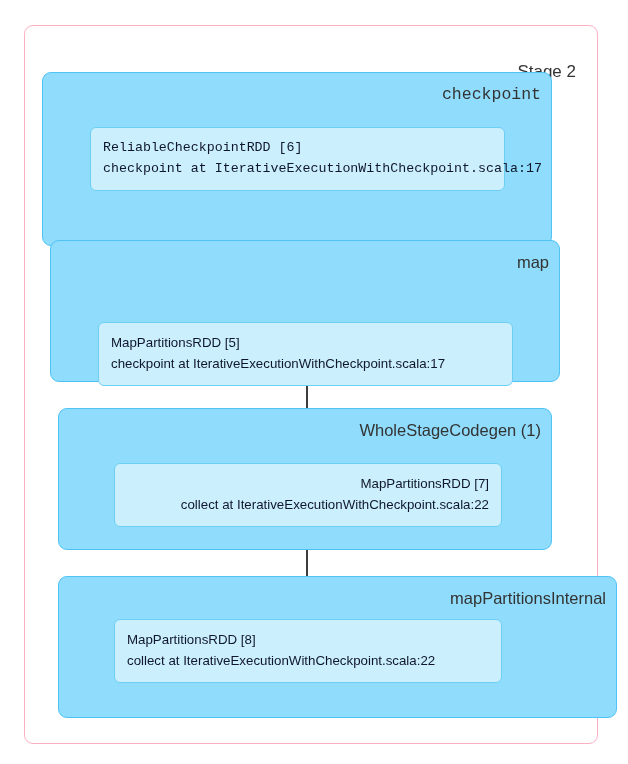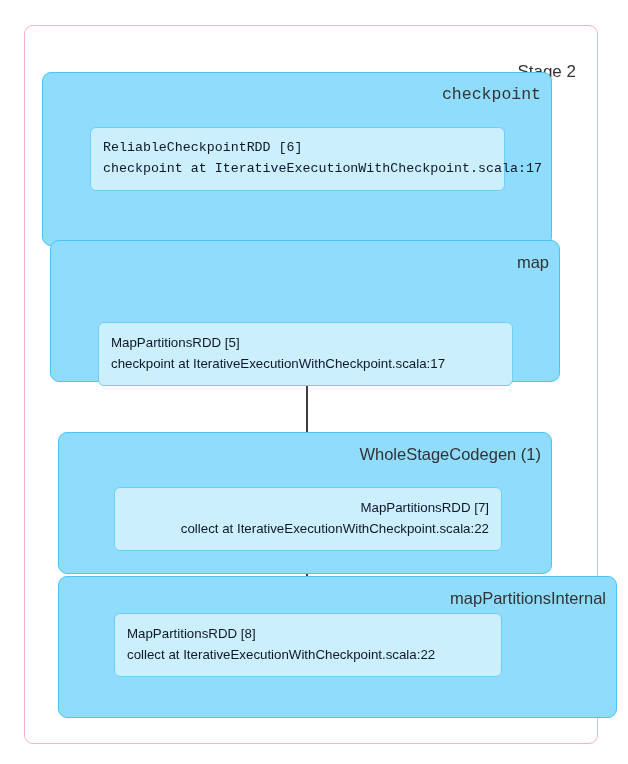--- a/index.html
+++ b/index.html
@@ -122,29 +122,29 @@
   </div>
 
   <div class="cluster" style="left:50px; top:240px; width:510px; height:142px;text-decoration:underline;">
     <div class="cluster-label">map</div>
     <div class="node" style="left:47px; top:54px; width:415px; height:64px;margin-top:27px;">
       <div class="node-line">MapPartitionsRDD [5]</div>
       <div class="node-line">checkpoint at IterativeExecutionWithCheckpoint.scala:17</div>
     </div>
   </div>
 
-  <div class="cluster" style="left:58px; top:408px; width:494px; height:142px;margin-top:24px;">
+  <div class="cluster" style="left:58px; top:408px; width:494px; height:142px;">
     <div class="cluster-label">WholeStageCodegen (1)</div>
     <div class="node" style="left:55px; top:54px; width:388px; height:64px;text-align:right;">
       <div class="node-line">MapPartitionsRDD [7]</div>
       <div class="node-line">collect at IterativeExecutionWithCheckpoint.scala:22</div>
     </div>
   </div>
 
   <div class="cluster" style="left:58px; top:576px; width:559px; height:142px;">
     <div class="cluster-label">mapPartitionsInternal</div>
-    <div class="node" style="left:55px; top:36px; width:388px; height:64px;">
+    <div class="node" style="left:55px; top:42px; width:388px; height:64px;">
       <div class="node-line">MapPartitionsRDD [8]</div>
       <div class="node-line">collect at IterativeExecutionWithCheckpoint.scala:22</div>
     </div>
   </div>
 
 </div>
 
 </body></html>

